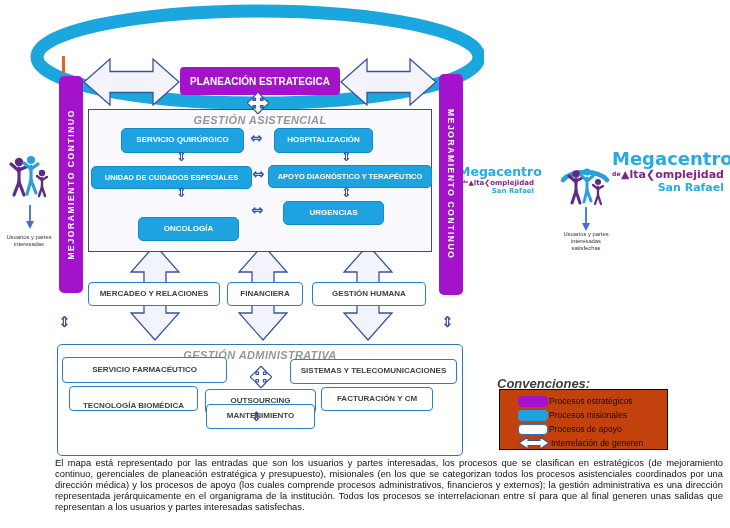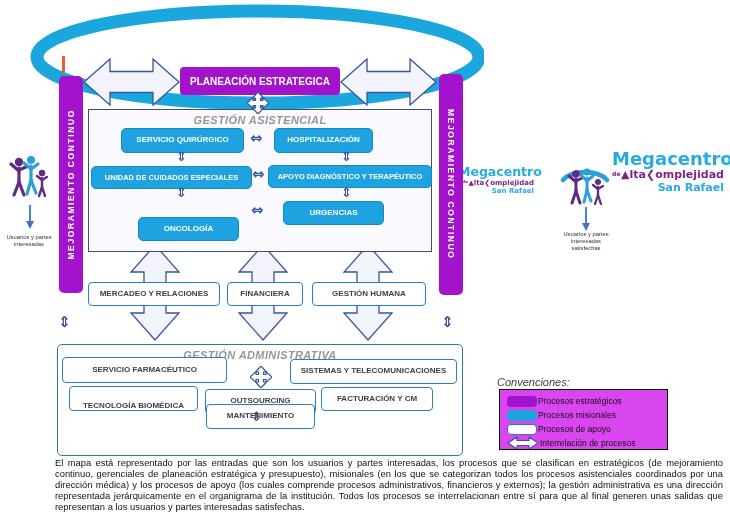--- a/index.html
+++ b/index.html
@@ -31,22 +31,22 @@
         z-index:3;line-height:1.05;}
 
   
   .glyph-arrow{color:#36559B;font-weight:bold;z-index:5;font-family:"DejaVu Sans",sans-serif;line-height:1;}
 
   
   .arrow-svg{z-index:1;}
   .overlay-arrow{z-index:5;}
 
   
-  .legend-title{font-size:11px;font-weight:normal;font-style:italic;color:#404040;}
-  .legend-box{border:1px solid #000;background:#d946ef;padding:4px 0 0 7px;box-sizing:border-box;}
+  .legend-title{font-size:13px;font-weight:bold;font-style:italic;color:#404040;}
+  .legend-box{border:1px solid #000;background:#c2410c;padding:4px 0 0 18px;box-sizing:border-box;}
   .legend-row{display:flex;align-items:center;height:14px;}
   .legend-row .swatch{width:30px;height:11px;border-radius:4px;flex:none;}
   .legend-row .lbl{font-size:8.5px;color:#111;margin-left:1px;white-space:nowrap;}
 
   
   .logo{text-align:right;font-family:"DejaVu Sans",sans-serif;font-weight:bold;line-height:1;z-index:2;}
   .logo .l1{color:#29ABE2;}
   .logo .l2{color:#7E2585;}
   .logo .l2 .de{font-size:.55em;vertical-align:.35em;margin-right:.5px;}
   .logo .l3{color:#29ABE2;}
@@ -258,19 +258,19 @@
       <div class="lbl">Procesos misionales</div>
     </div>
     <div class="legend-row">
       <div class="swatch" style="background:#fff;border:1.2px solid #2E75B6;box-sizing:border-box;"></div>
       <div class="lbl">Procesos de apoyo</div>
     </div>
     <div class="legend-row">
       <svg width="32" height="14" style="flex:none;">
         <polygon points="1,7 10,1 10,4.5 22,4.5 22,1 31,7 22,13 22,9.5 10,9.5 10,13" fill="#fff" stroke="#36559B" stroke-width="1.1"></polygon>
       </svg>
-      <div class="lbl">Interrelación de procesos</div>
+      <div class="lbl">Interrelación de generen</div>
     </div>
   </div>
 
   <div class="abs desc" style="left:55px;top:458px;width:668px;">El mapa está representado por las entradas que son los usuarios y partes interesadas, los procesos que se clasifican en estratégicos (de mejoramiento continuo, gerenciales de planeación estratégica y presupuesto), misionales (en los que se categorizan todos los procesos asistenciales coordinados por una dirección médica) y los procesos de apoyo (los cuales comprende procesos administrativos, financieros y externos); la gestión administrativa es una dirección representada jerárquicamente en el organigrama de la institución. Todos los procesos se interrelacionan entre sí para que al final generen unas salidas que representan a los usuarios y partes interesadas satisfechas.</div>
 
 </div>
 
 </body></html>

